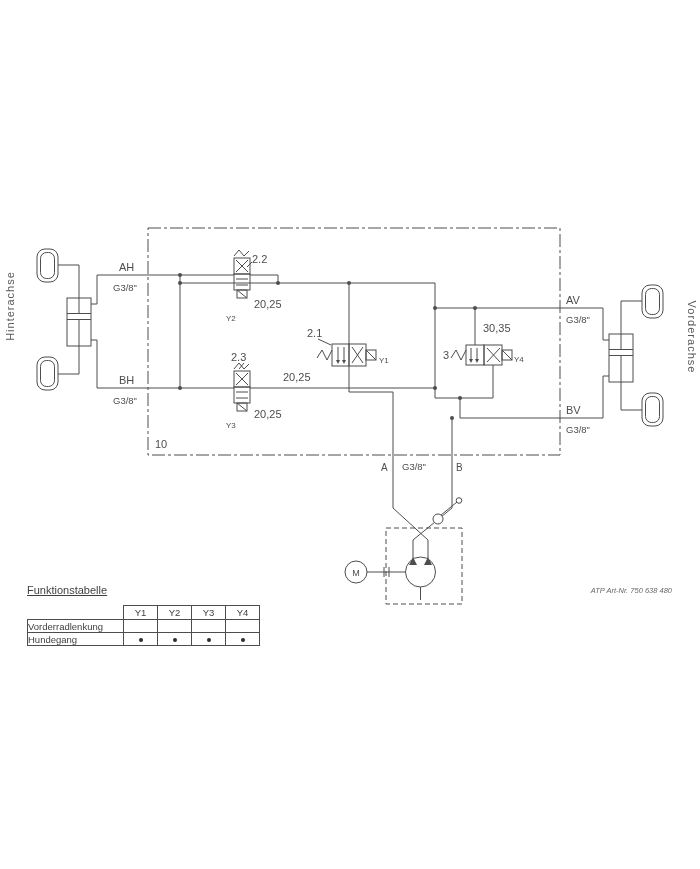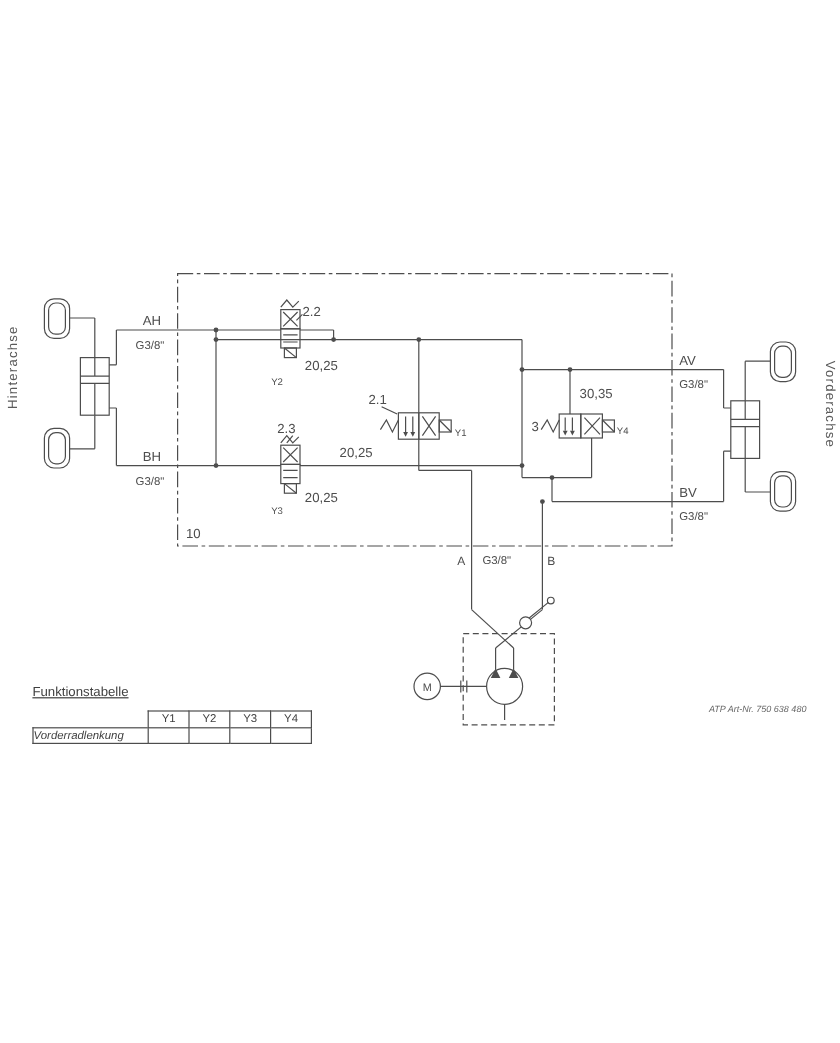--- a/index.html
+++ b/index.html
@@ -8,27 +8,27 @@
     font-family:"Liberation Sans", sans-serif;overflow:hidden;
   }
   svg{position:absolute;left:0;top:0;}
   svg text{fill:#4d4d4d;font-family:"Liberation Sans", sans-serif;}
   .t11{font-size:11px;}
   .t10{font-size:10px;}
   .t9{font-size:9.5px;}
   .t8{font-size:8px;}
   .axle{font-size:11px;letter-spacing:1px;fill:#5a5a5a;}
 
-  .fn-block{position:absolute;left:27px;top:571px;}
+  .fn-block{position:absolute;left:27px;top:584px;}
   .fn-title{font-size:11px;color:#3f3f3f;text-decoration:underline;margin:0 0 9px 0;font-weight:normal;}
   table.fn{border-collapse:collapse;color:#3f3f3f;font-size:9.5px;}
   table.fn th, table.fn td{border:1px solid #4d4d4d;padding:0;line-height:11px;}
   table.fn th{width:33px;height:13px;font-weight:normal;text-align:center;}
   table.fn th.blank{border:none;width:95px;}
-  td.lbl{width:95px;height:12px;padding:0 3px;text-align:left;white-space:nowrap;font-style:italic;}
+  td.lbl{width:95px;height:12px;padding:0 3px;text-align:left;white-space:nowrap;}
   td.mark{width:33px;height:12px;text-align:center;}
   .dot{display:inline-block;width:4px;height:4px;border-radius:50%;background:#2b2b2b;vertical-align:middle;}
 
   .artnr{position:absolute;right:28px;top:586px;font-size:7.5px;color:#666;font-style:italic;}
 </style>
 </head>
 <body>
 
 <svg width="700" height="869" viewBox="0 0 700 869">
   <g stroke="#4d4d4d" stroke-width="1" fill="none">
@@ -204,17 +204,24 @@
       <th>Y3</th>
       <th>Y4</th>
     </tr>
     <tr>
       <td class="lbl">Vorderradlenkung</td>
       <td class="mark"></td>
       <td class="mark"></td>
       <td class="mark"></td>
       <td class="mark"></td>
     </tr>
+    <tr>
+      <td class="lbl">Hundegang</td>
+      <td class="mark"><span class="dot"></span></td>
+      <td class="mark"><span class="dot"></span></td>
+      <td class="mark"><span class="dot"></span></td>
+      <td class="mark"><span class="dot"></span></td>
+    </tr>
   </tbody>
     </table>
 </div>
 
 <div class="artnr">ATP Art-Nr. 750 638 480</div>
 
 </body></html>

